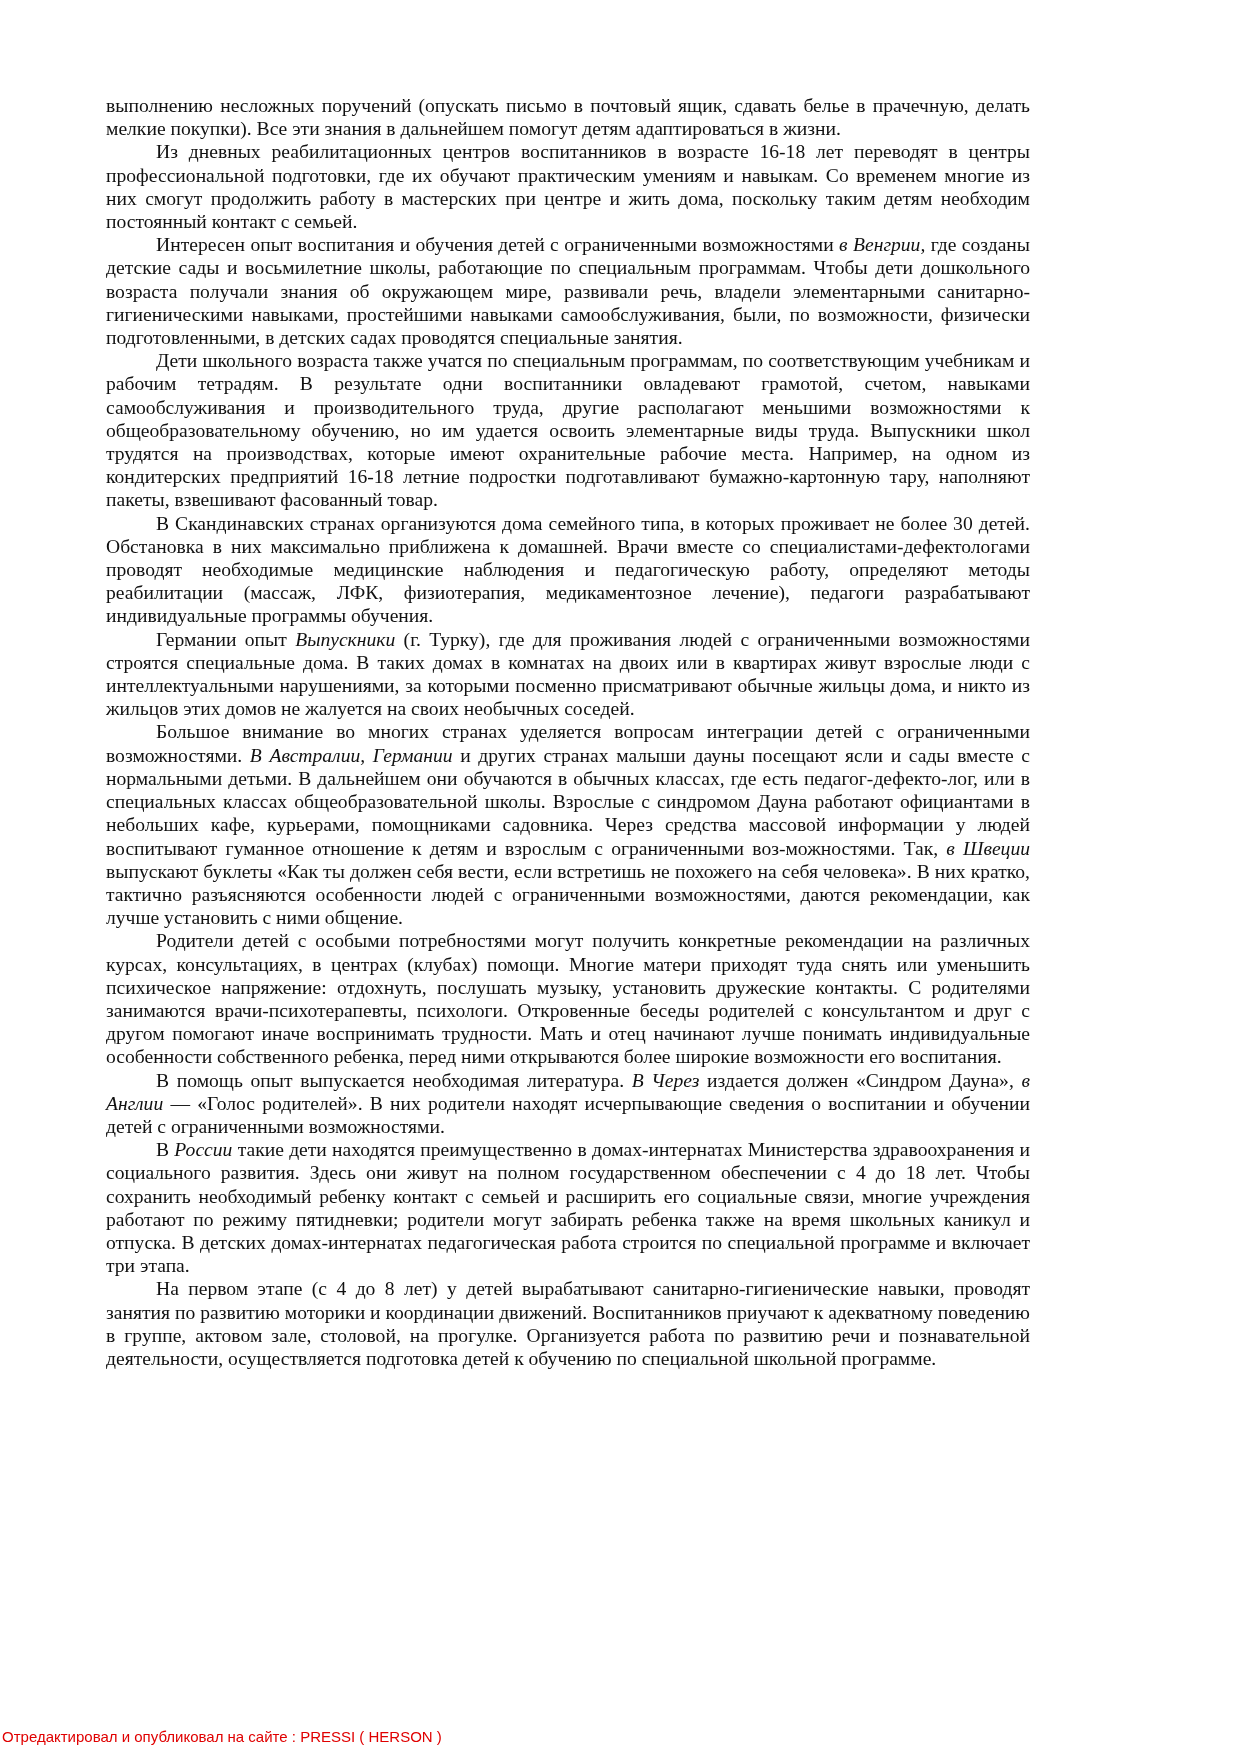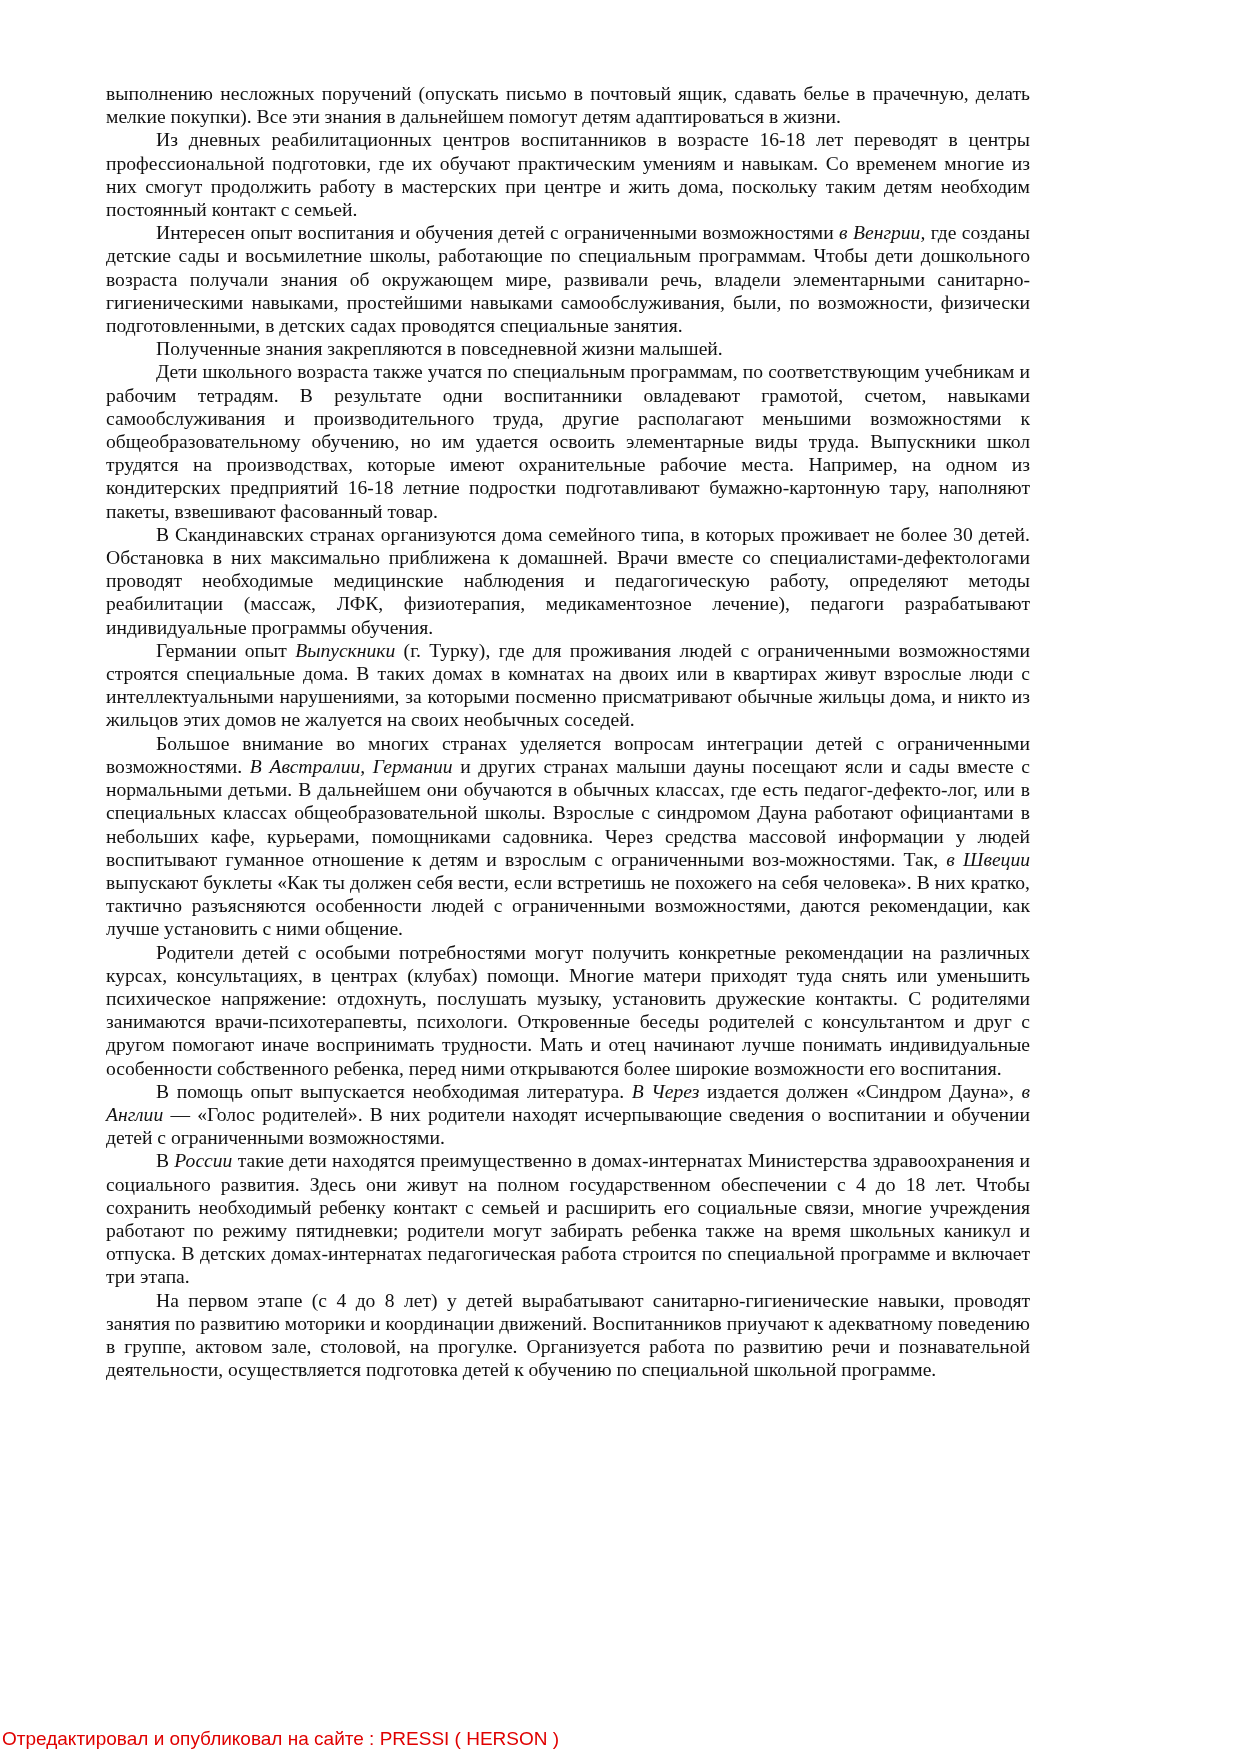--- a/index.html
+++ b/index.html
@@ -4,36 +4,35 @@
 <style>
   html, body { margin: 0; padding: 0; background: #ffffff; }
   body { width: 1240px; height: 1754px; position: relative; overflow: hidden; }
   .page {
     position: absolute; left: 106px; top: 82px; width: 924px;
     font-family: "Liberation Serif", "DejaVu Serif", serif;
     font-size: 19.6px; line-height: 23.2px; color: #111;
     text-align: justify;
   }
   .page p { margin: 0; text-indent: 50px; }
-  .page p.noindent { text-indent: 0; }
+  .page p.noindent { text-indent: 0; margin-top: 12px; }
   .page em { }
   .footer {
     position: absolute; left: 2px; top: 1728px;
     font-family: "Liberation Sans", "DejaVu Sans", sans-serif;
-    font-size: 19px; color: #e00000;
+    font-size: 15px; color: #e00000;
   }
 </style>
 </head>
 <body>
 
 <div class="page" id="doc">
     <p class="noindent"><span>выполнению несложных поручений (опускать письмо в почтовый ящик, сдавать белье в прачечную, делать мелкие покупки). Все эти знания в дальнейшем помогут детям адаптироваться в жизни.</span></p>
     <p><span>Из дневных реабилитационных центров воспитанников в возрасте 16-18 лет переводят в центры профессиональной подготовки, где их обучают практическим умениям и навыкам. Со временем многие из них смогут продолжить работу в мастерских при центре и жить дома, поскольку таким детям необходим постоянный контакт с семьей.</span></p>
     <p><span>Интересен опыт воспитания и обучения детей с ограниченными возможностями </span><em>в Венгрии,</em><span> где созданы детские сады и восьмилетние школы, работающие по специальным программам. Чтобы дети дошкольного возраста получали знания об окружающем мире, развивали речь, владели элементарными санитарно-гигиеническими навыками, простейшими навыками самообслуживания, были, по возможности, физически подготовленными, в детских садах проводятся специальные занятия.</span></p>
-    <p><span>Полученные знания закрепляются в повседневной жизни малышей.</span></p>
     <p><span>Дети школьного возраста также учатся по специальным программам, по соответствующим учебникам и рабочим тетрадям. В результате одни воспитанники овладевают грамотой, счетом, навыками самообслуживания и производительного труда, другие располагают меньшими возможностями к общеобразовательному обучению, но им удается освоить элементарные виды труда. Выпускники школ трудятся на производствах, которые имеют охранительные рабочие места. Например, на одном из кондитерских предприятий 16-18 летние подростки подготавливают бумажно-картонную тару, наполняют пакеты, взвешивают фасованный товар.</span></p>
     <p><span>В Скандинавских странах организуются дома семейного типа, в которых проживает не более 30 детей. Обстановка в них максимально приближена к домашней. Врачи вместе со специалистами-дефектологами проводят необходимые медицинские наблюдения и педагогическую работу, определяют методы реабилитации (массаж, ЛФК, физиотерапия, медикаментозное лечение), педагоги разрабатывают индивидуальные программы обучения.</span></p>
     <p><span>Германии опыт </span><em>Выпускники</em><span> (г. Турку), где для проживания людей с ограниченными возможностями строятся специальные дома. В таких домах в комнатах на двоих или в квартирах живут взрослые люди с интеллектуальными нарушениями, за которыми посменно присматривают обычные жильцы дома, и никто из жильцов этих домов не жалуется на своих необычных соседей.</span></p>
     <p><span>Большое внимание во многих странах уделяется вопросам интеграции детей с ограниченными возможностями. </span><em>В Австралии, Германии</em><span> и других странах малыши дауны посещают ясли и сады вместе с нормальными детьми. В дальнейшем они обучаются в обычных классах, где есть педагог-дефекто-лог, или в специальных классах общеобразовательной школы. Взрослые с синдромом Дауна работают официантами в небольших кафе, курьерами, помощниками садовника. Через средства массовой информации у людей воспитывают гуманное отношение к детям и взрослым с ограниченными воз-можностями. Так, </span><em>в Швеции</em><span> выпускают буклеты «Как ты должен себя вести, если встретишь не похожего на себя человека». В них кратко, тактично разъясняются особенности людей с ограниченными возможностями, даются рекомендации, как лучше установить с ними общение.</span></p>
     <p><span>Родители детей с особыми потребностями могут получить конкретные рекомендации на различных курсах, консультациях, в центрах (клубах) помощи. Многие матери приходят туда снять или уменьшить психическое напряжение: отдохнуть, послушать музыку, установить дружеские контакты. С родителями занимаются врачи-психотерапевты, психологи. Откровенные беседы родителей с консультантом и друг с другом помогают иначе воспринимать трудности. Мать и отец начинают лучше понимать индивидуальные особенности собственного ребенка, перед ними открываются более широкие возможности его воспитания.</span></p>
     <p><span>В помощь опыт выпускается необходимая литература. </span><em>В Через</em><span> издается должен «Синдром Дауна», </span><em>в Англии</em><span> — «Голос родителей». В них родители находят исчерпывающие сведения о воспитании и обучении детей с ограниченными возможностями.</span></p>
     <p><span>В </span><em>России</em><span> такие дети находятся преимущественно в домах-интернатах Министерства здравоохранения и социального развития. Здесь они живут на полном государственном обеспечении с 4 до 18 лет. Чтобы сохранить необходимый ребенку контакт с семьей и расширить его социальные связи, многие учреждения работают по режиму пятидневки; родители могут забирать ребенка также на время школьных каникул и отпуска. В детских домах-интернатах педагогическая работа строится по специальной программе и включает три этапа.</span></p>
     <p><span>На первом этапе (с 4 до 8 лет) у детей вырабатывают санитарно-гигиенические навыки, проводят занятия по развитию моторики и координации движений. Воспитанников приучают к адекватному поведению в группе, актовом зале, столовой, на прогулке. Организуется работа по развитию речи и познавательной деятельности, осуществляется подготовка детей к обучению по специальной школьной программе.</span></p>
   </div>
 

